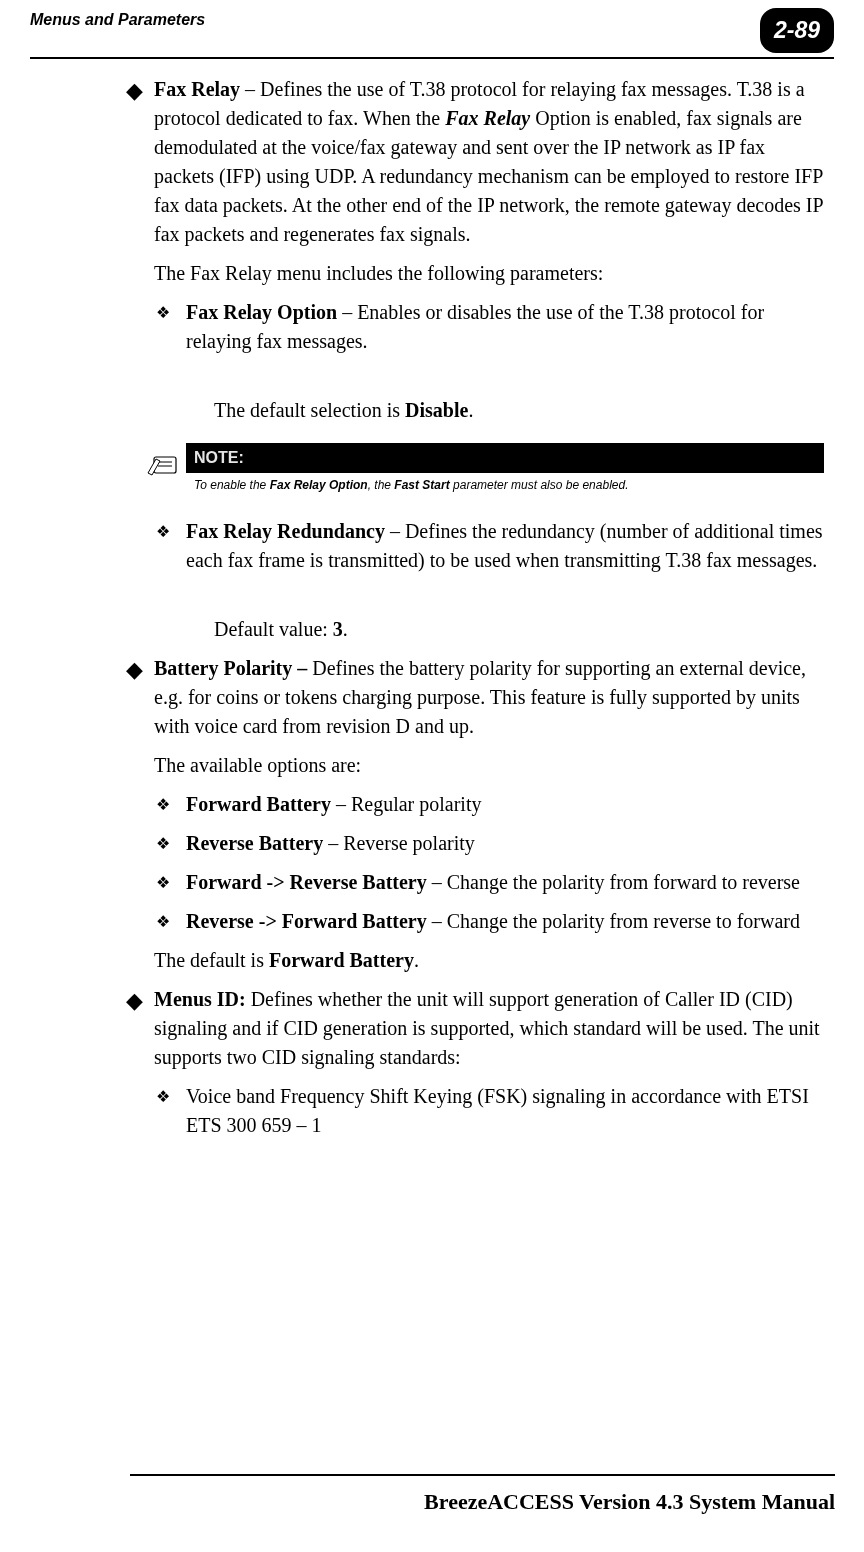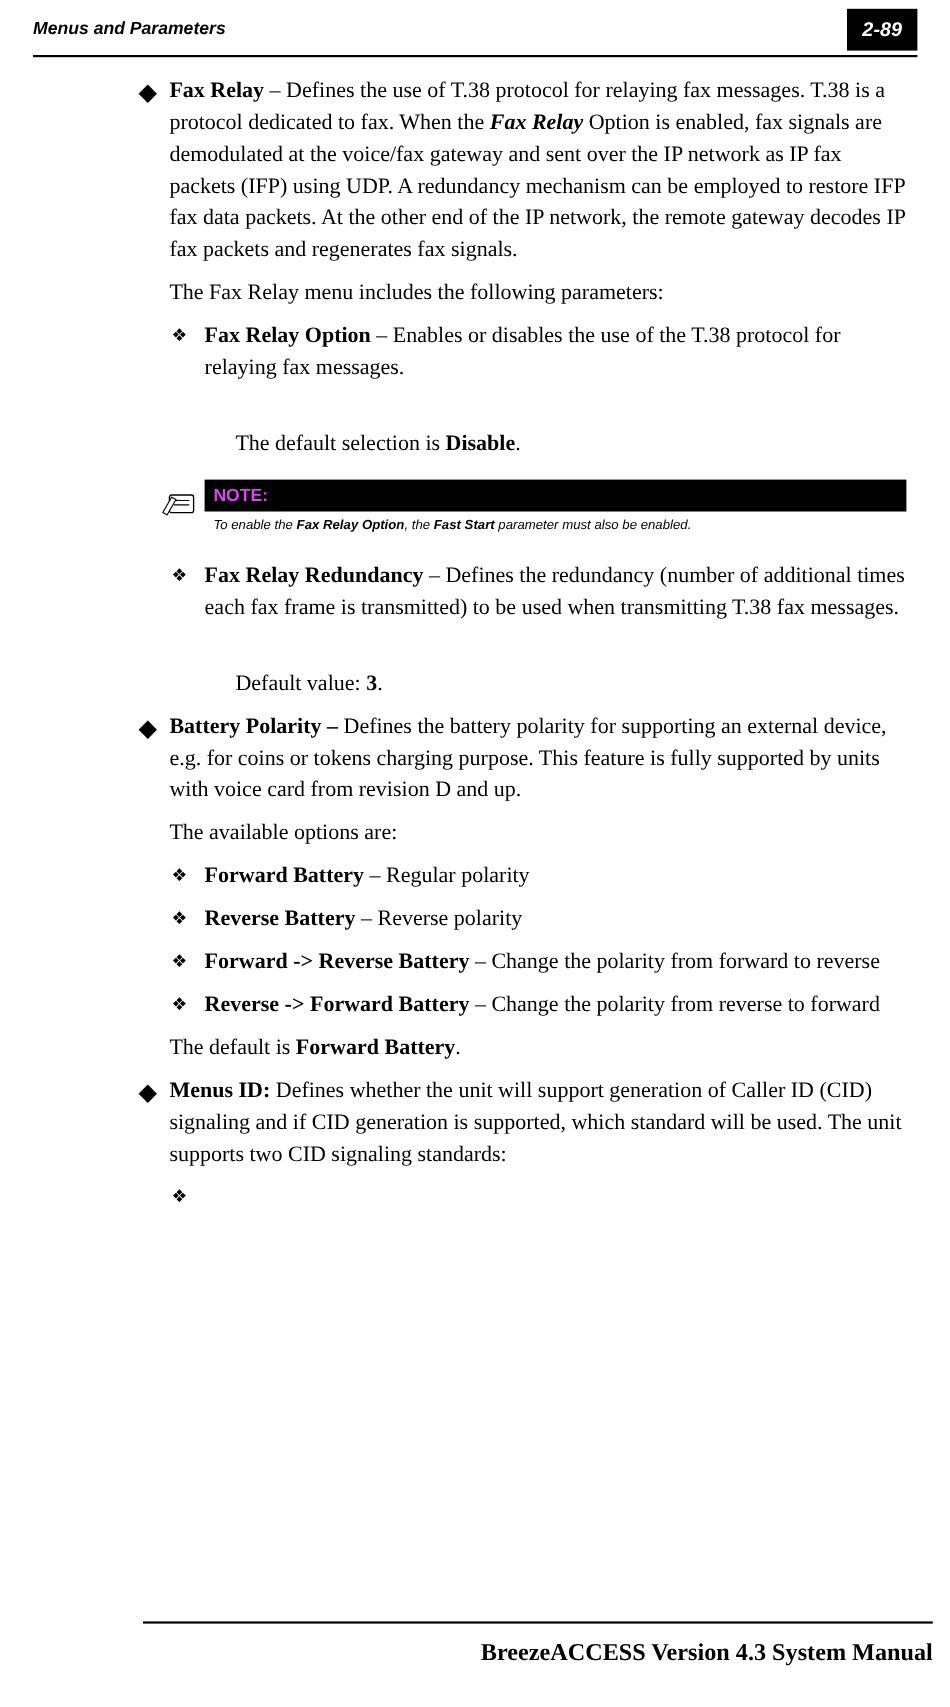--- a/index.html
+++ b/index.html
@@ -17,37 +17,37 @@
     }
     .page {
       width: 864px;
       height: 1552px;
       position: relative;
       box-sizing: border-box;
     }
     .header-row {
       display: flex;
       justify-content: space-between;
-      align-items: center;
       padding: 8px 30px 4px 30px;
     }
     .header-left {
       font-family: Arial, Helvetica, sans-serif;
       font-style: italic;
       font-weight: bold;
       font-size: 16px;
     }
     .page-badge {
       background: #000;
       color: #fff;
       font-family: Arial, Helvetica, sans-serif;
       font-style: italic;
       font-weight: bold;
-      font-size: 18px;
+      font-size: 23px;
       padding: 6px 14px;
+      border-radius: 16px;
     }
     .top-rule {
       margin: 0 30px;
       border: 0;
       border-top: 2px solid #000;
     }
     .content {
       padding: 16px 40px 0 130px;
     }
     .item {
@@ -74,37 +74,37 @@
     }
     .note-icon {
       position: absolute;
       left: -40px;
       top: 6px;
       width: 34px;
       height: 28px;
     }
     .note-header {
       background: #000;
-      color: #d946ef;
+      color: #e5e5e5;
       font-family: Arial, Helvetica, sans-serif;
       font-weight: bold;
       font-size: 16px;
       padding: 3px 8px;
     }
     .note-body {
       font-family: Arial, Helvetica, sans-serif;
       font-style: italic;
       font-size: 12px;
       padding: 4px 8px 8px 8px;
       line-height: 1.35;
     }
     .footer {
       position: absolute;
       left: 0; right: 0; bottom: 34px;
-      padding: 0 16px 0 130px;
+      padding: 0 29px 0 130px;
     }
     .footer-rule {
       border: 0;
       border-top: 2px solid #000;
       margin-bottom: 10px;
     }
     .footer-text {
       text-align: right;
       font-family: 'Times New Roman', Times, serif;
       font-weight: bold;
@@ -185,20 +185,21 @@
     <div class="item para1">
       <span>The default is </span><span class="b">Forward Battery</span><span>.</span>
     </div>
 
     <div class="item l1">
       <span class="bul b1">◆</span>
       <span class="b">Menus ID: </span><span>Defines whether the unit will support generation of Caller ID (CID) signaling and if CID generation is supported, which standard will be used. The unit supports two CID signaling standards:</span>
     </div>
     <div class="item l2">
       <span class="bul b2">❖</span>
+      <span>Voice band Frequency Shift Keying (FSK) signaling in accordance with ETSI ETS 300 659 – 1</span>
     </div>
 
   </div>
 
   <div class="footer">
     <hr class="footer-rule">
     <div class="footer-text">BreezeACCESS Version 4.3 System Manual</div>
   </div>
 </div>
 

